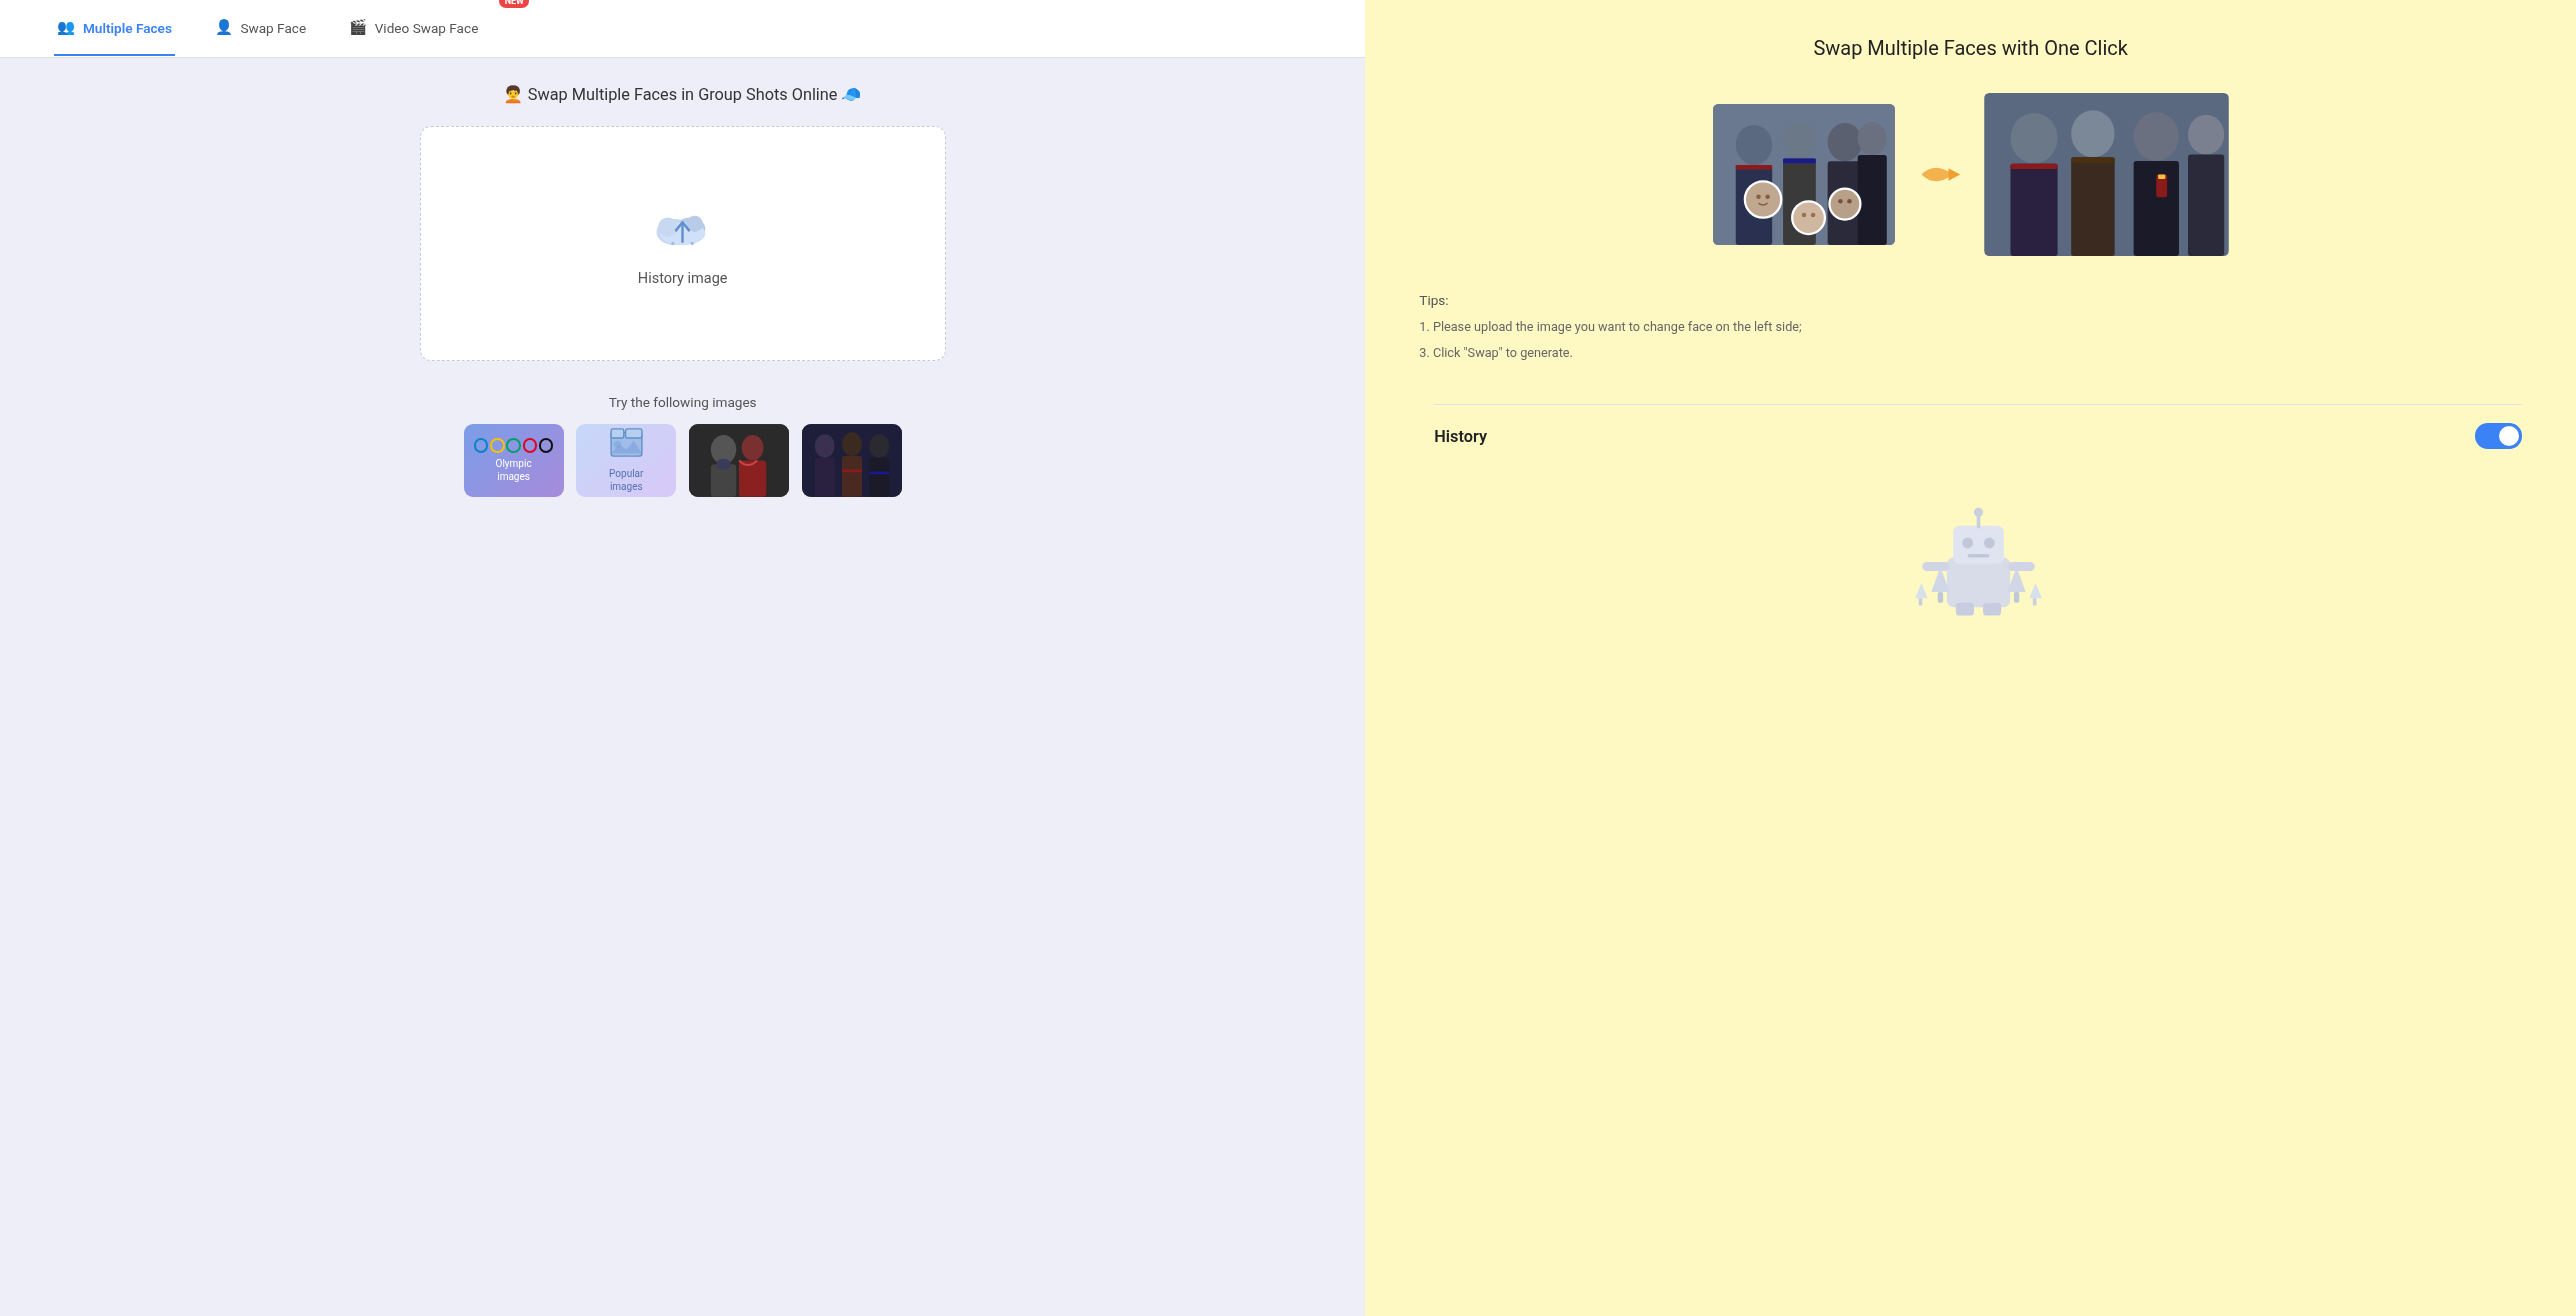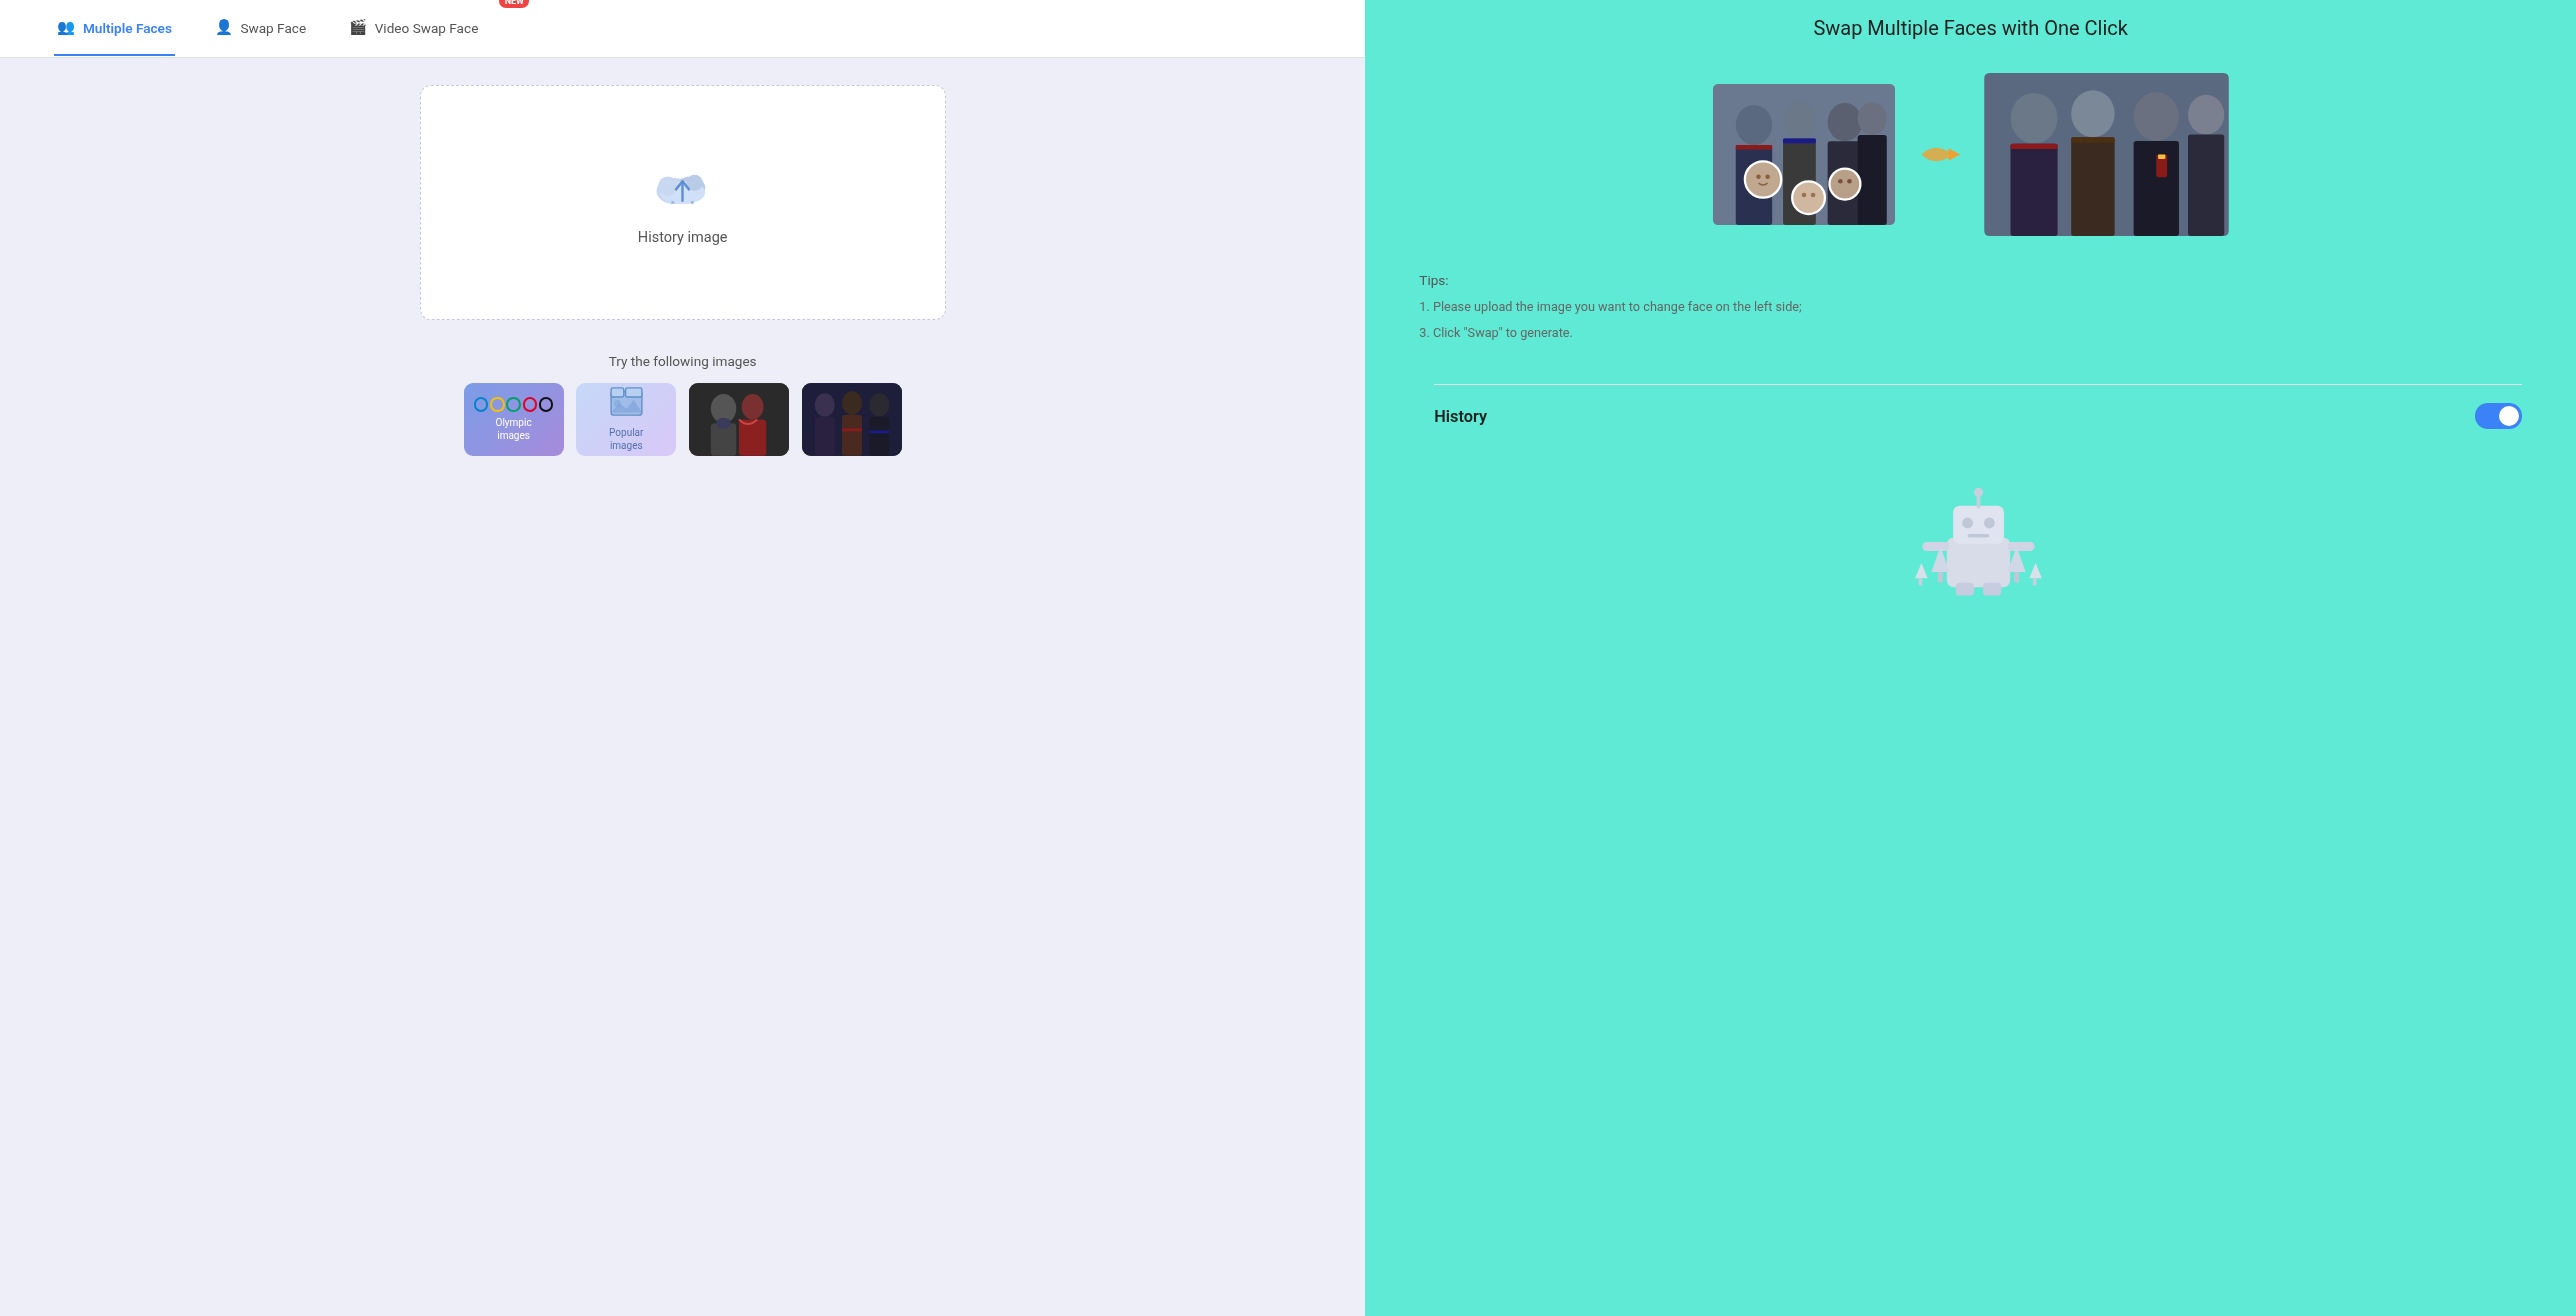--- a/index.html
+++ b/index.html
@@ -208,22 +208,22 @@
       position: relative;
     }
     .photo-thumb.hp {
       background: linear-gradient(160deg, #2a2a4a 0%, #3a3a5a 40%, #8b4020 60%, #2a2a3a 100%);
       position: relative;
     }
 
     
     .right-panel {
       width: 47%;
-      background: #5eead4;
-      padding: 16px 54px;
+      background: #fef9c3;
+      padding: 36px 54px;
       overflow-y: auto;
     }
 
     .right-title {
       font-size: 20px;
       color: #222;
       text-align: center;
       margin-bottom: 33px;
     }
 
@@ -331,20 +331,21 @@
       <span>Swap Face</span>
     </div>
     <div class="tab" style="position:relative; padding-right:29px;">
       <span class="tab-icon">🎬</span>
       <span>Video Swap Face</span>
       <span class="new-badge">NEW</span>
     </div>
   </div>
 
   <div class="content-area">
+    <div class="page-heading">🧑‍🦱 Swap Multiple Faces in Group Shots Online 🧢</div>
 
     <div class="upload-box">
       <div class="upload-icon-wrap">
         <svg class="upload-cloud-svg" viewBox="0 0 80 60" fill="none" xmlns="http://www.w3.org/2000/svg">
           <ellipse cx="30" cy="38" rx="22" ry="16" fill="#c8d8f0"></ellipse>
           <ellipse cx="50" cy="34" rx="18" ry="14" fill="#b8cce8"></ellipse>
           <ellipse cx="40" cy="40" rx="28" ry="14" fill="#d0e0f8"></ellipse>
           <circle cx="22" cy="32" r="12" fill="#c8d8f0"></circle>
           <circle cx="55" cy="28" r="10" fill="#b8cce8"></circle>
 

